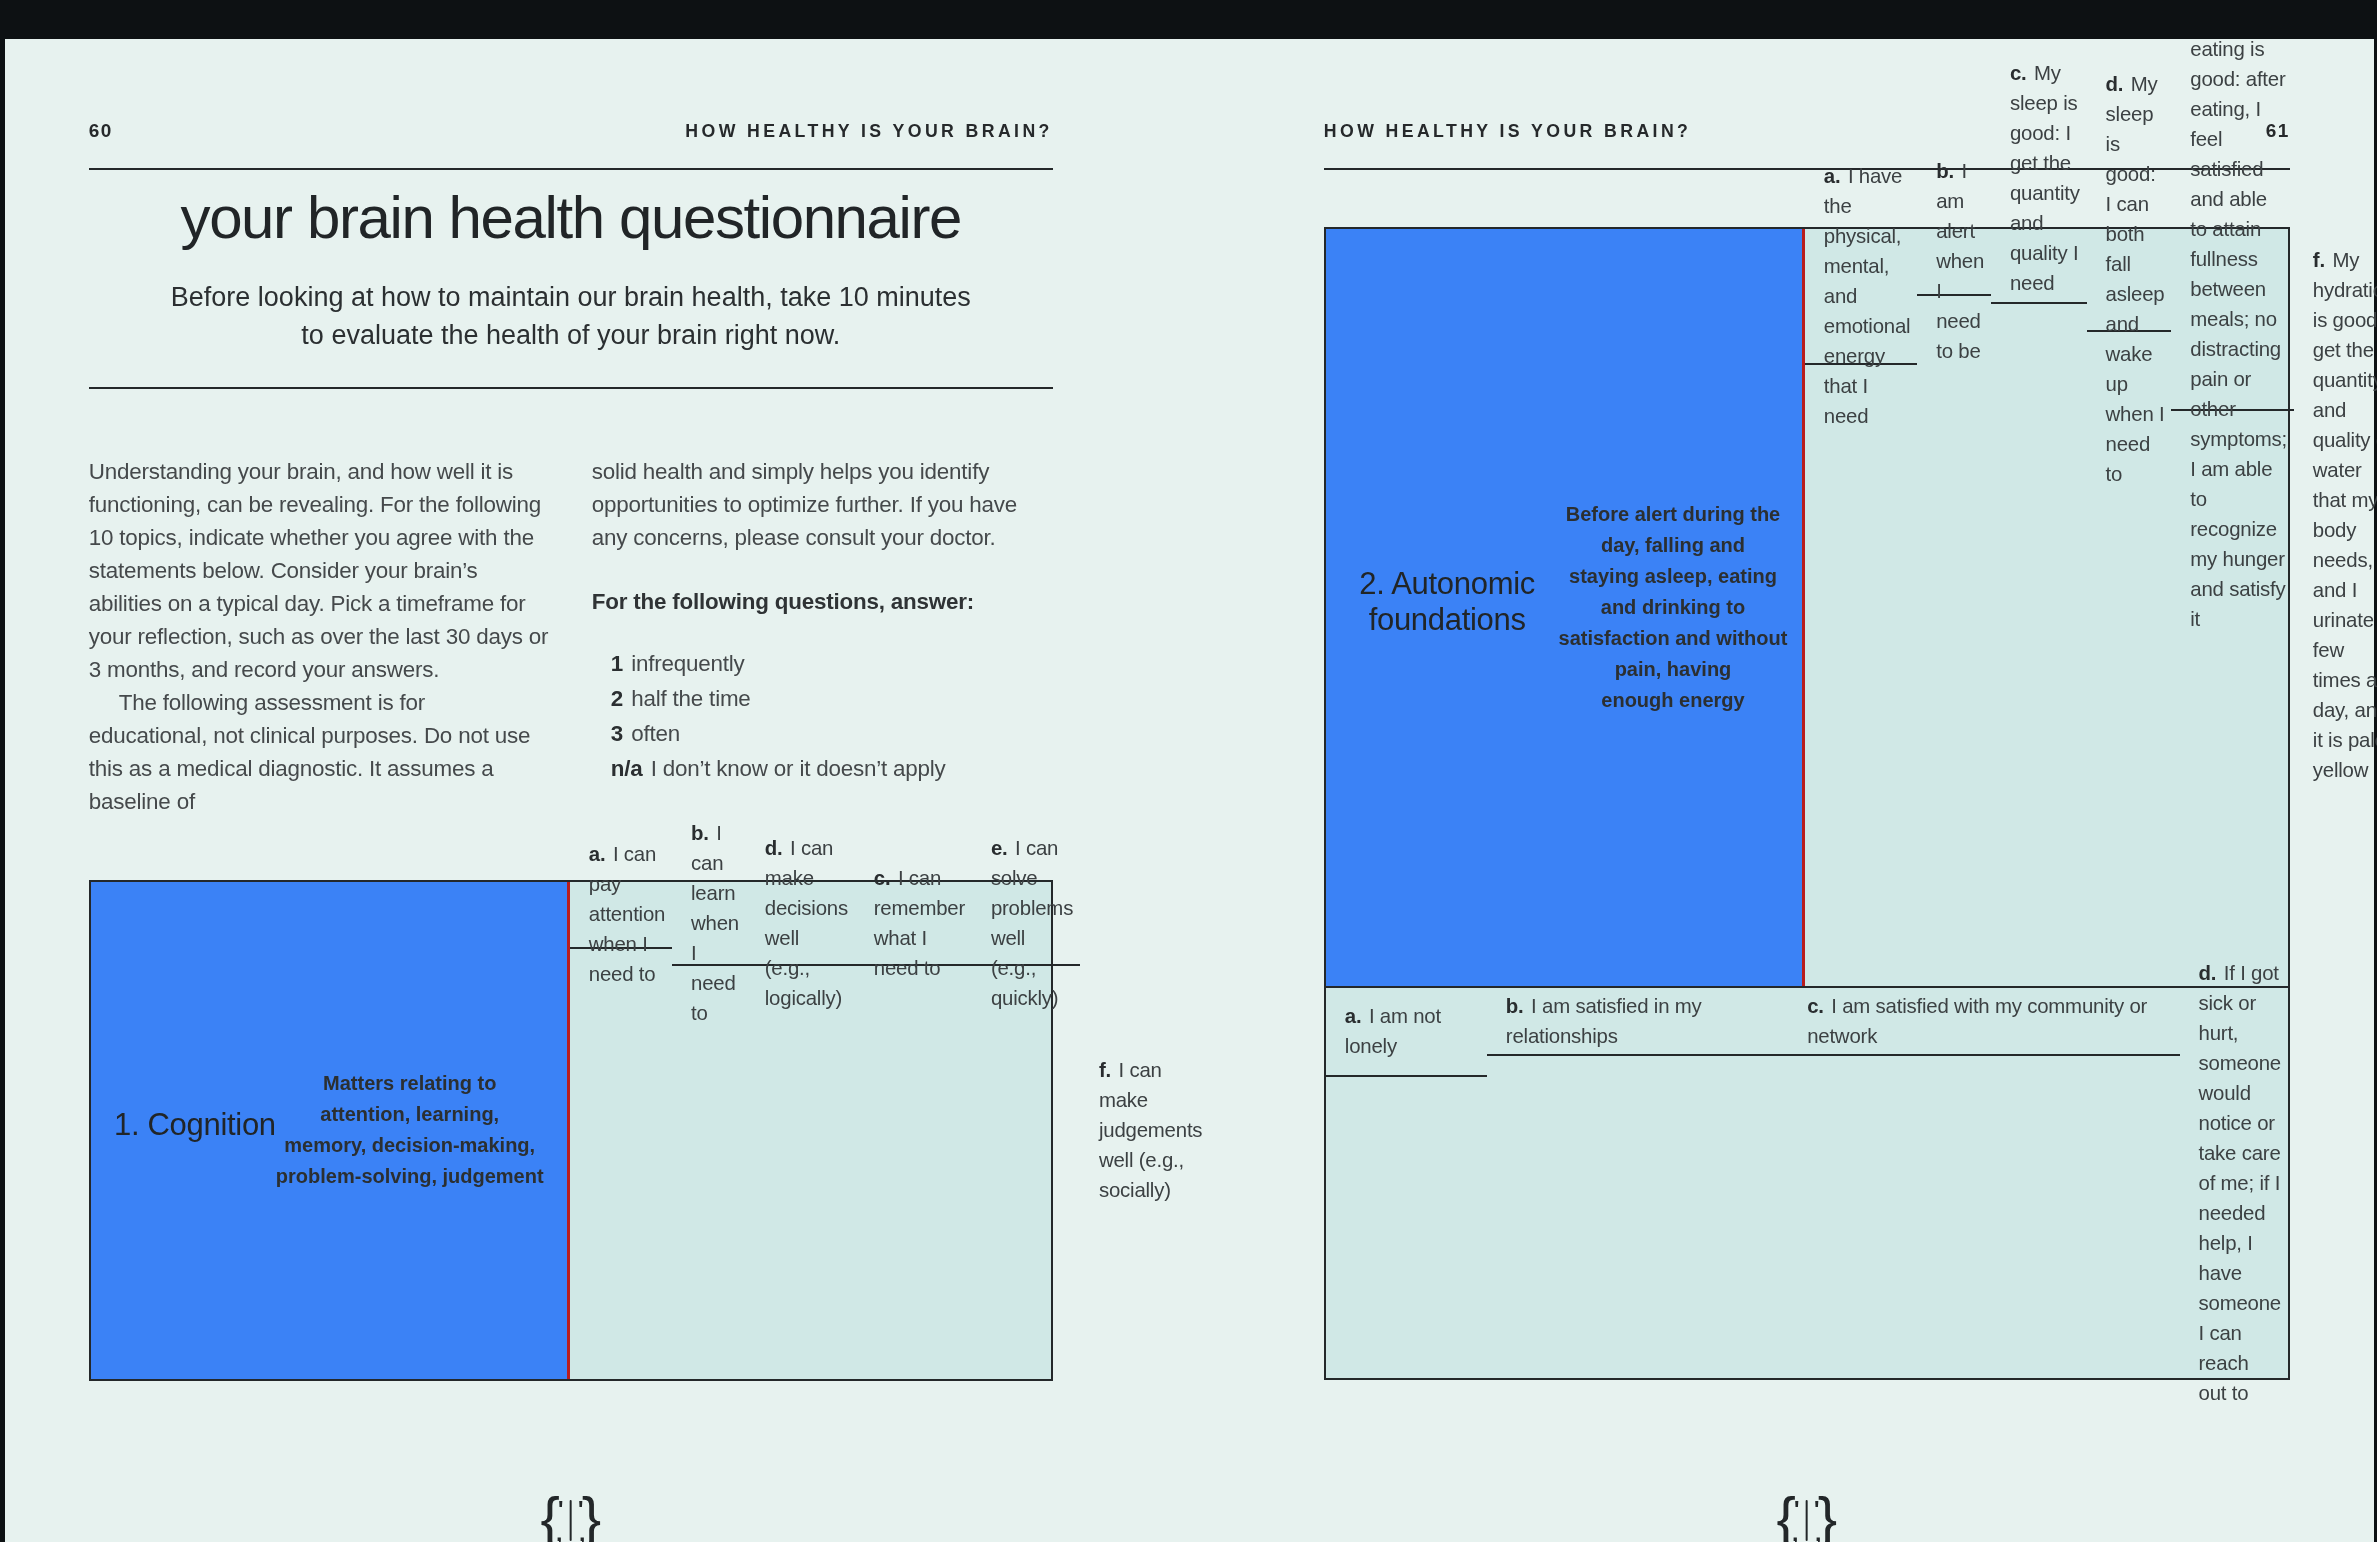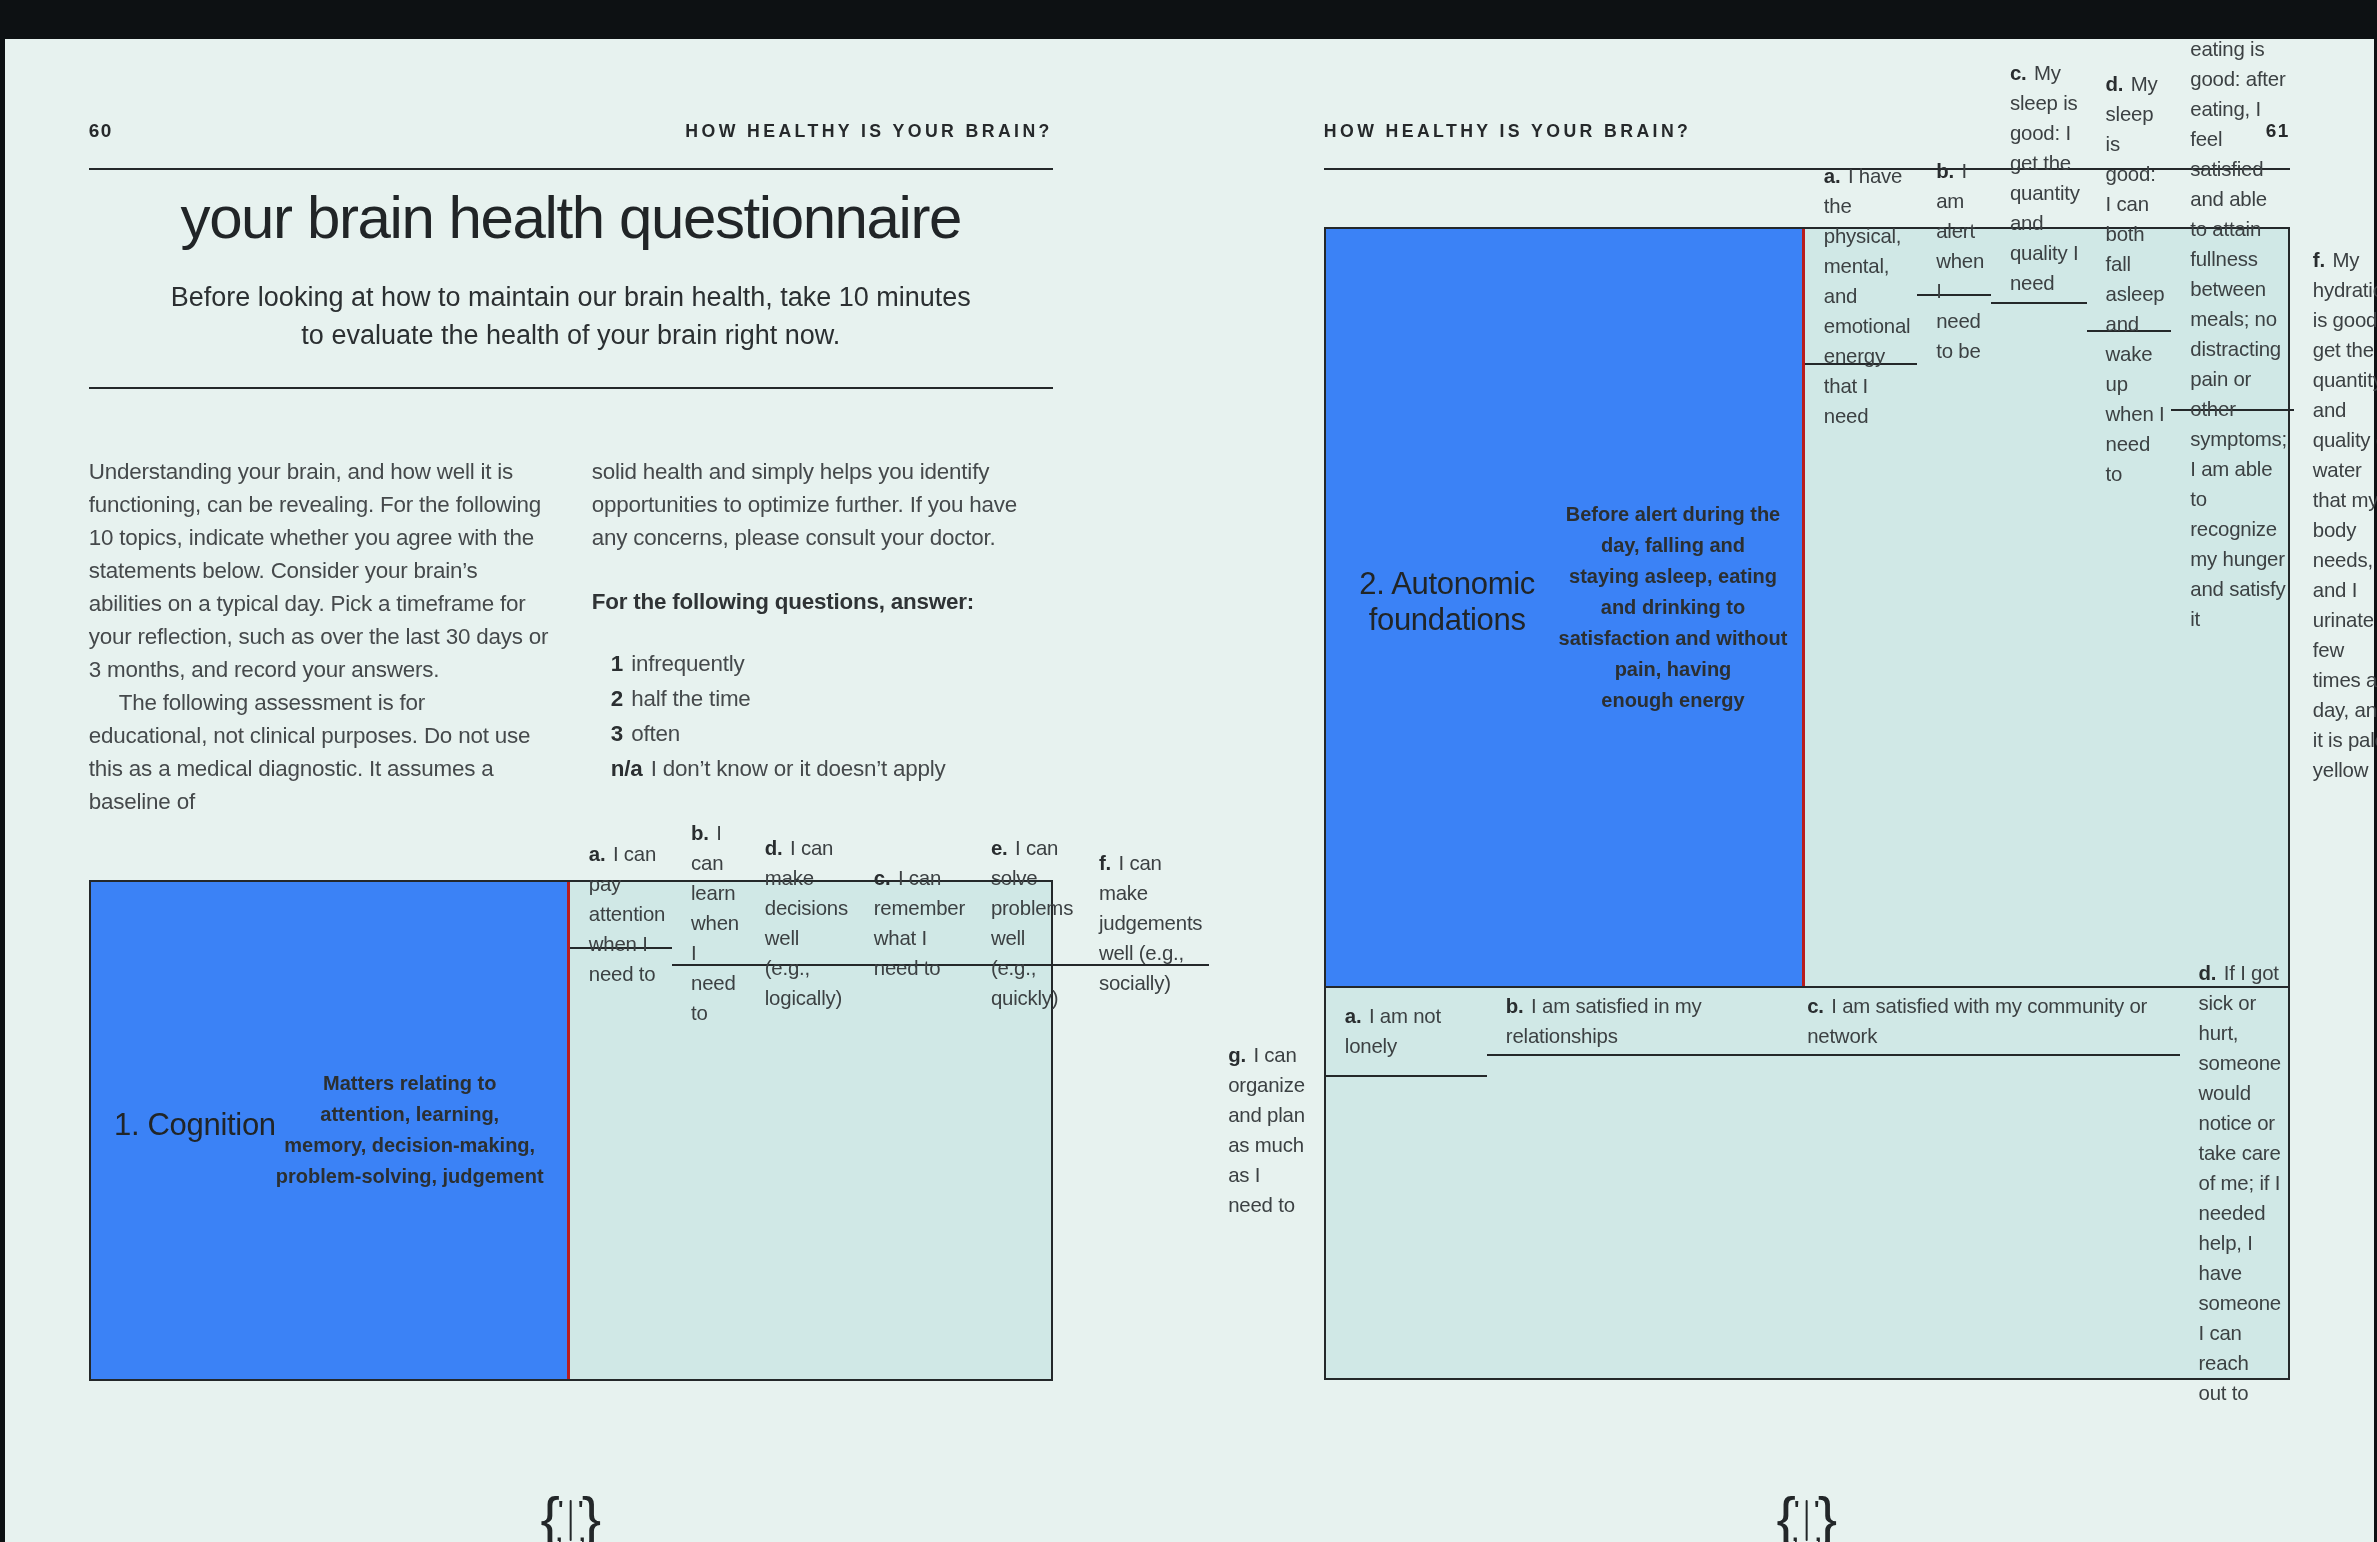--- a/index.html
+++ b/index.html
@@ -135,23 +135,20 @@
             </div>
           <div class="qrow">
               <div class="txt"><span class="qletter">c.</span><span>I can remember what I need to</span></div>
             </div>
           <div class="qrow">
               <div class="txt"><span class="qletter">e.</span><span>I can solve problems well (e.g., quickly)</span></div>
             </div>
           <div class="qrow">
               <div class="txt"><span class="qletter">f.</span><span>I can make judgements well (e.g., socially)</span></div>
             </div>
-          <div class="qrow">
-              <div class="txt"><span class="qletter">g.</span><span>I can organize and plan as much as I need to</span></div>
-            </div>
         </div>
       </div>
 
       <div class="logo">
         <span class="br lb">{</span>
         <span class="mk m1">'</span>
         <span class="mk m2">,</span>
         <span class="bar"></span>
         <span class="mk m3">'</span>
         <span class="mk m4">,</span>

